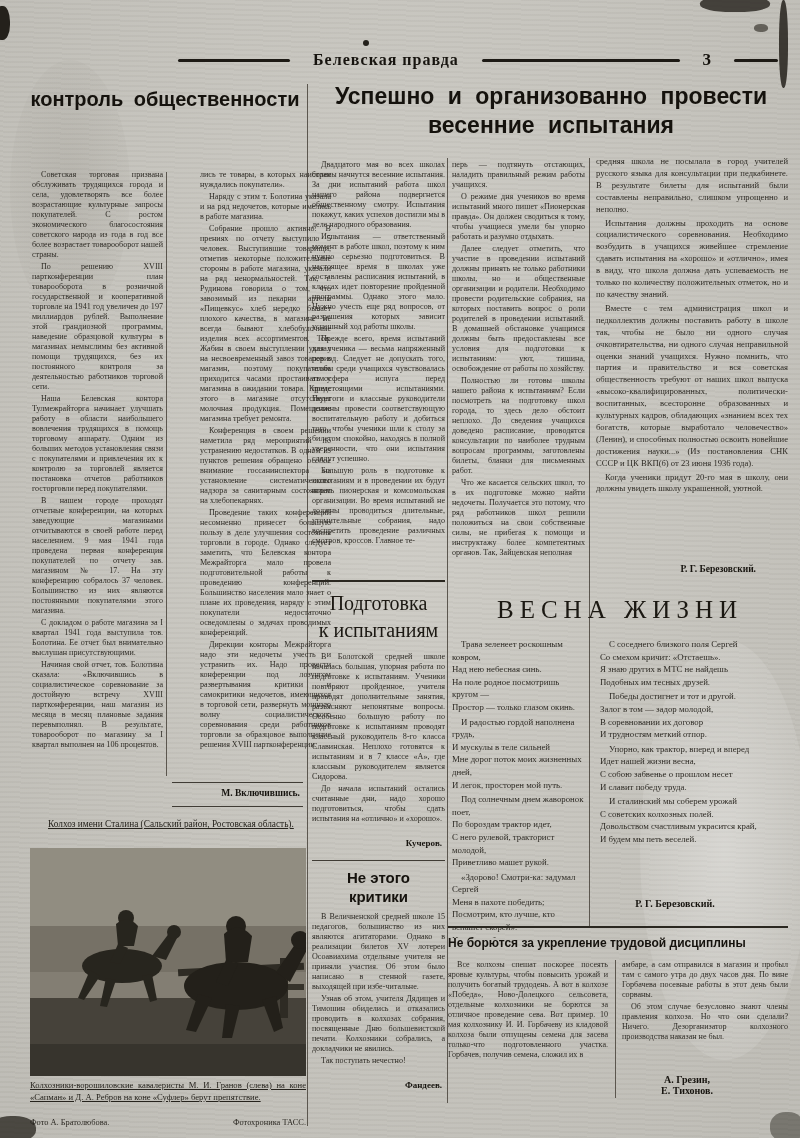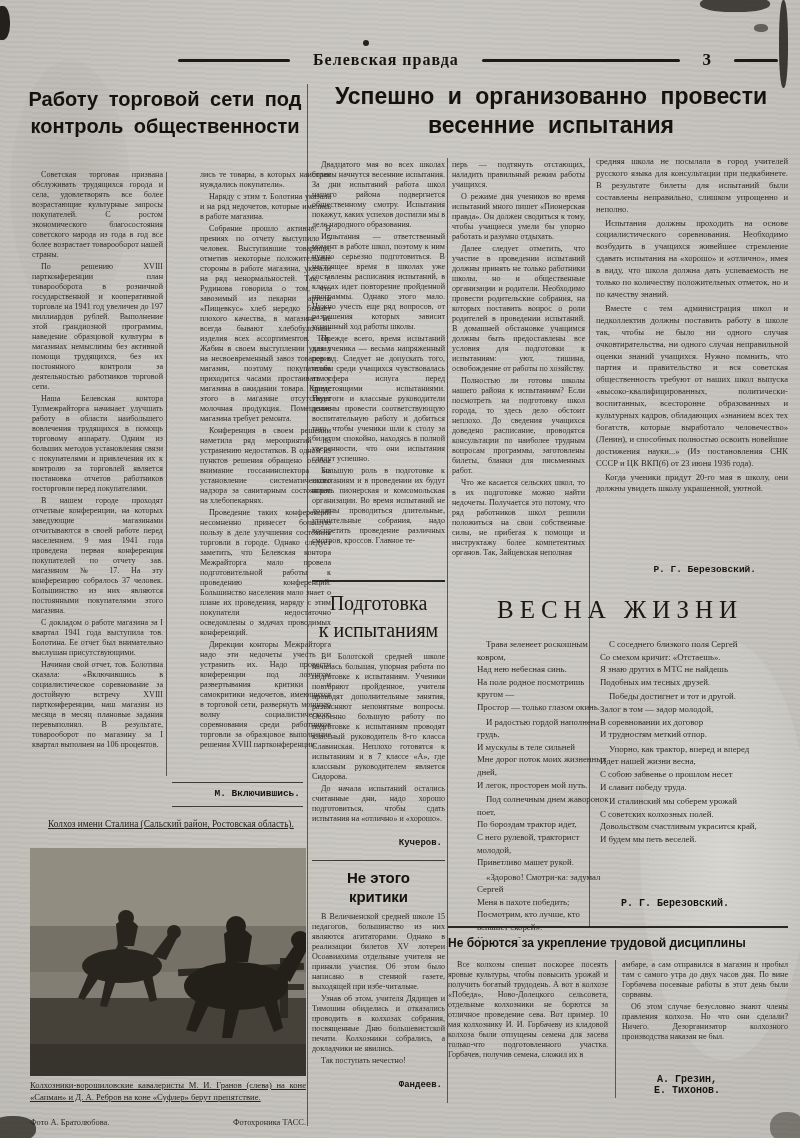--- a/index.html
+++ b/index.html
@@ -25,21 +25,21 @@
   .hrule{position:absolute;height:1px;background:#403c35;}
   .hrule2{position:absolute;height:2px;background:#2a2720;}
   
   .hl{font-family:"Liberation Sans","DejaVu Sans",sans-serif;font-weight:bold;color:#15120d;text-align:center;}
   .hl-serif{font-family:"Liberation Serif","DejaVu Serif",serif;font-weight:bold;color:#1b1812;text-align:center;}
   
   .col{position:absolute;overflow:hidden;font-size:8.1px;line-height:10px;text-align:justify;color:#2d2a24;}
   .col p{margin:0 0 2px 0;text-indent:9px;}
   .col p.cont{text-indent:0;}
   .colw{font-size:8.6px;line-height:11.9px;}
-  .sig{font-family:Liberation Mono, monospace;font-weight:bold;font-size:9.5px;color:#17140f;text-align:right;}
+  .sig{font-family:Liberation Serif, serif;font-weight:bold;font-size:9.5px;color:#17140f;text-align:right;}
   .stanza{white-space:pre-line;margin:0 0 10px 0;text-align:left;}
   .poem{font-size:8.8px;line-height:12.6px;}
   .caption{font-size:9.3px;line-height:12px;color:#26231d;text-decoration:underline;}
   .credits{display:flex;justify-content:space-between;font-size:8.4px;color:#2b2822;}
   
   .blot{position:absolute;background:#24211b;border-radius:45%;}
   .stain{position:absolute;border-radius:50%;}
 </style>
 </head>
 <body>
@@ -64,21 +64,20 @@
     <div class="mrule" style="width:44px;"></div>
   </div>
 
   <div class="vrule" style="left:166px;top:172px;height:604px;"></div>
   <div class="vrule" style="left:307px;top:84px;height:1042px;"></div>
   <div class="vrule" style="left:447px;top:158px;height:945px;"></div>
   <div class="vrule" style="left:589px;top:158px;height:770px;"></div>
   <div class="vrule" style="left:615px;top:960px;height:138px;"></div>
 
   <div class="abs hl" style="left:28px;top:86px;width:274px;font-size:20px;line-height:27px;word-spacing:5px;">
-    <div>Работу торговой сети под</div>
     <div>контроль общественности</div>
   </div>
 
   <div class="col" style="left:32px;top:170px;width:131px;height:644px;">
     <p>Советская торговая призвана обслуживать трудящихся города и села, удовлетворять все более возрастающие культурные запросы покупателей. С ростом экономического благосостояния советского народа из года в год все более возрастает товарооборот нашей страны.</p>
     <p>По решению XVIII партконференции план товарооборота в розничной государственной и кооперативной торговле на 1941 год увеличен до 197 миллиардов рублей. Выполнение этой грандиозной программы, наведение образцовой культуры в магазинах немыслимы без активной помощи трудящихся, без их постоянного контроля за деятельностью работников торговой сети.</p>
     <p>Наша Белевская контора Тулмежрайторга начинает улучшать работу в области наибольшего вовлечения трудящихся в помощь торговому аппарату. Одним из больших методов установления связи с покупателями и привлечения их к контролю за торговлей является постановка отчетов работников госторговли перед покупателями.</p>
     <p>В нашем городе проходят отчетные конференции, на которых заведующие магазинами отчитываются в своей работе перед населением. 9 мая 1941 года проведена первая конференция покупателей по отчету зав. магазином № 17. На эту конференцию собралось 37 человек. Большинство из них являются постоянными покупателями этого магазина.</p>
     <p>С докладом о работе магазина за I квартал 1941 года выступила тов. Болотина. Ее отчет был внимательно выслушан присутствующими.</p>
     <p>Начиная свой отчет, тов. Болотина сказала: «Включившись в социалистическое соревнование за достойную встречу XVIII партконференции, наш магазин из месяца в месяц плановые задания перевыполнял. В результате, товарооборот по магазину за I квартал выполнен на 106 процентов.</p>
@@ -193,21 +192,21 @@
     <div>критики</div>
   </div>
   <div class="col" style="left:312px;top:912px;width:133px;height:168px;">
     <p>В Величненской средней школе 15 педагогов, большинство из них являются агитаторами. Однако в реализации билетов XV лотереи Осоавиахима отдельные учителя не приняли участия. Об этом было написано в стенной газете, выходящей при избе-читальне.</p>
     <p>Узнав об этом, учителя Дядищев и Тимошин обиделись и отказались проводить в колхозах собрания, посвященные Дню большевистской печати. Колхозники собрались, а докладчики не явились.</p>
     <p>Так поступать нечестно!</p>
   </div>
   <div class="abs sig" style="left:312px;top:1080px;width:130px;font-size:9px;">Фандеев.</div>
 
   <div class="abs hl-serif" style="left:452px;top:596px;width:336px;font-size:25px;letter-spacing:6px;font-weight:normal;">ВЕСНА ЖИЗНИ</div>
-  <div class="col poem" style="left:452px;top:638px;width:135px;height:300px;text-align:left;margin-left:25px;">
+  <div class="col poem" style="left:452px;top:638px;width:135px;height:300px;text-align:left;">
     <p class="stanza">Трава зеленеет роскошным ковром,
 Над нею небесная синь.
 На поле родное посмотришь кругом —
 Простор — только глазом окинь.</p>
     <p class="stanza">И радостью гордой наполнена грудь,
 И мускулы в теле сильней
 Мне дорог поток моих жизненных дней,
 И легок, просторен мой путь.</p>
     <p class="stanza">Под солнечным днем жаворонок поет,
 По бороздам трактор идет,

